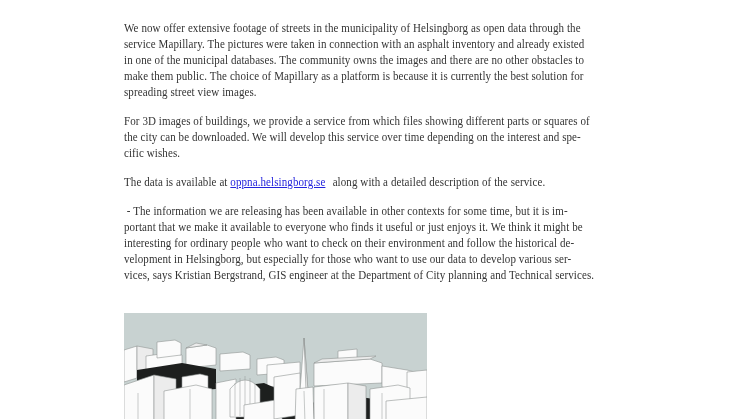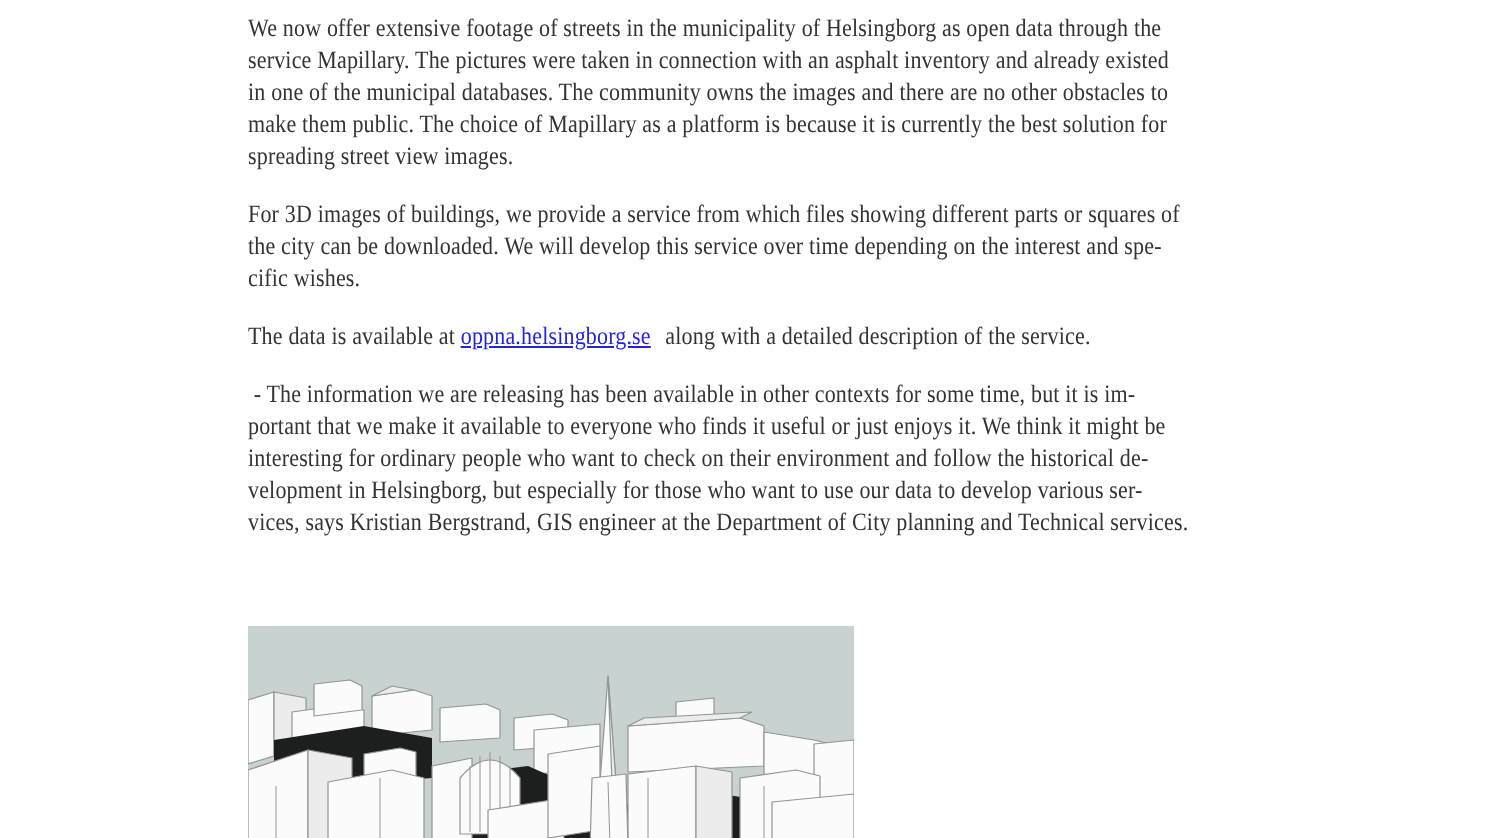--- a/index.html
+++ b/index.html
@@ -4,21 +4,21 @@
 <style>
   html, body { margin: 0; padding: 0; }
   body {
     width: 746px; height: 419px;
     background: var(--page-bg, #ffffff);
     color: var(--text-color, #333333);
     font-family: "Liberation Serif", "DejaVu Serif", serif;
     overflow: hidden;
     position: relative;
   }
-  .doc { position: absolute; left: 124px; top: 6px; }
+  .doc { position: absolute; left: 124px; top: 20px; }
   .text-block {
     width: 620px;
     transform: scaleX(0.88);
     transform-origin: 0 0;
   }
   .para {
     font-size: 12.5px;
     line-height: 16px;
     margin: 0 0 13px 0;
     white-space: pre-line;

